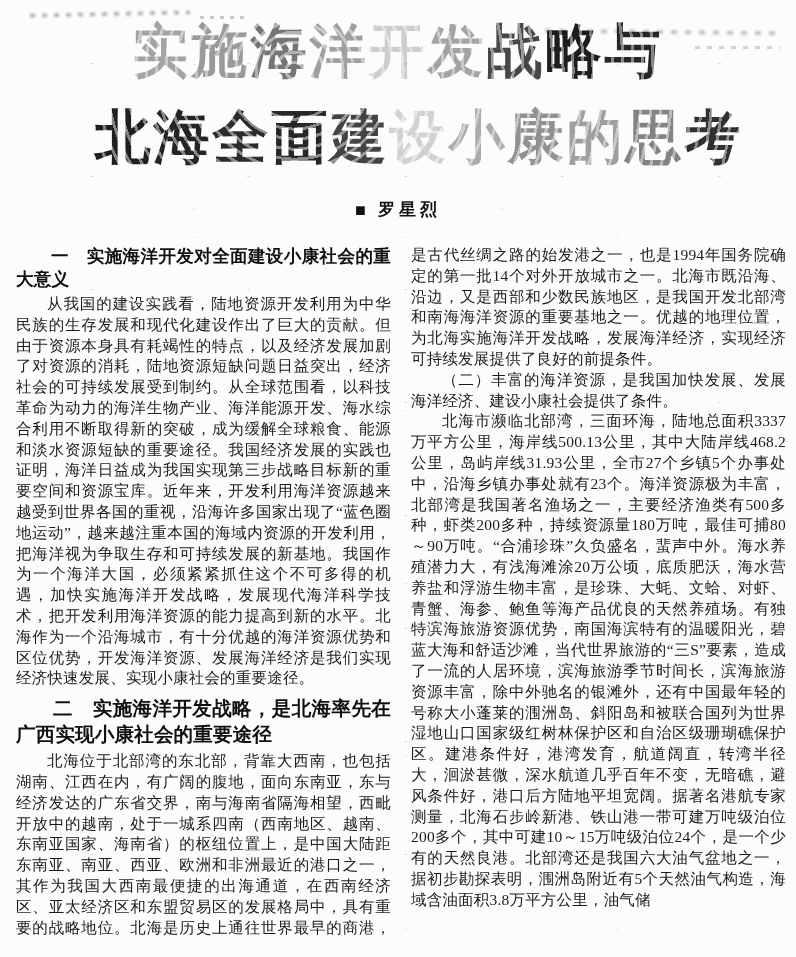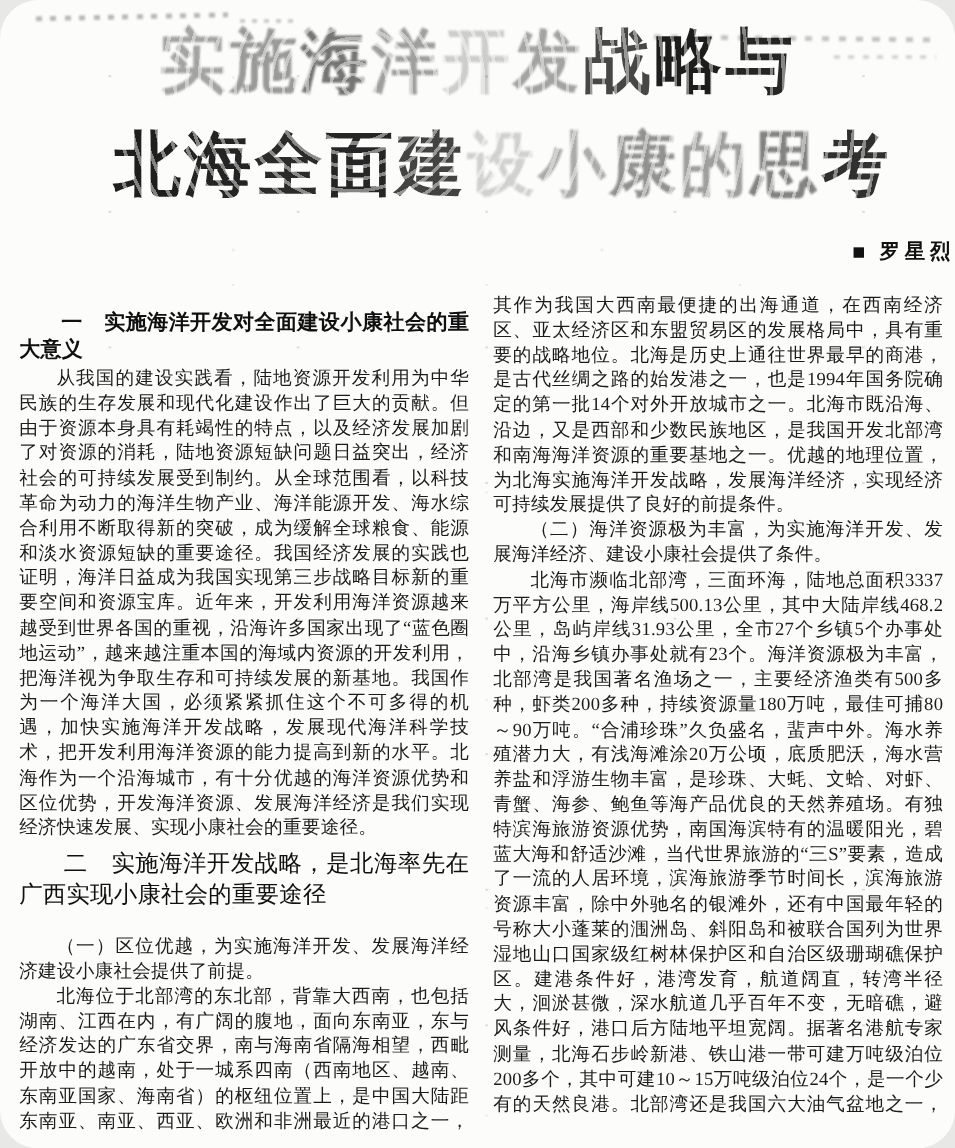--- a/index.html
+++ b/index.html
@@ -10,21 +10,20 @@
     background-color:#fcfcfa;
     background-image:
       radial-gradient(rgba(40,40,40,.14) 1px, transparent 1.4px),
       radial-gradient(rgba(40,40,40,.10) 1px, transparent 1.2px),
       radial-gradient(rgba(40,40,40,.07) 1.4px, transparent 1.8px);
     background-size:157px 113px, 211px 173px, 307px 251px;
     background-position:13px 7px, 89px 151px, 41px 83px;
     overflow:hidden;
     color:#1b1b1b;
     font-family:"Liberation Serif","DejaVu Serif",serif;
-    border-radius:32px;
   }
   
   .artifact{position:absolute;pointer-events:none;}
   .artifact-a{left:30px;top:12px;width:160px;height:4px;
     background:repeating-linear-gradient(90deg, rgba(70,70,70,.38) 0 5px, transparent 5px 12px);
     filter:blur(.8px);transform:rotate(-1.2deg);}
   .artifact-b{left:200px;top:16px;width:48px;height:3px;
     background:repeating-linear-gradient(90deg, rgba(80,80,80,.3) 0 4px, transparent 4px 10px);
     filter:blur(.7px);}
   .artifact-c{left:545px;top:30px;width:235px;height:4px;
@@ -42,21 +41,21 @@
     color:#141414;
     -webkit-mask-image:repeating-radial-gradient(circle at 37% 42%, #000 0 7px, rgba(0,0,0,.55) 7px 10px);
             mask-image:repeating-radial-gradient(circle at 37% 42%, #000 0 7px, rgba(0,0,0,.55) 7px 10px);
   }
   .title-line{font-size:56px;line-height:62px;letter-spacing:3px;white-space:nowrap;}
   .title-line + .title-line{margin-top:24px;margin-left:42px;}
   .title-line span{display:inline-block;transform:scaleY(1.04);}
 
   .byline{
     margin-top:30px;
-    text-align:right;
+    text-align:center;
     font-family:"Liberation Sans","DejaVu Sans",sans-serif;
     font-weight:700;
     font-size:17px;
     letter-spacing:4px;
     color:#111;
   }
   .byline .marker{letter-spacing:0;margin-right:12px;font-size:18px;vertical-align:-1px;}
 
   .article{
     margin:24px 10px 0 16px;
@@ -68,27 +67,27 @@
     text-align:justify;
     font-size:15.5px;
     line-height:20.8px;
     letter-spacing:.2px;
   }
   .blk{margin:0;}
   .blk.p{text-indent:2em;}
   .blk.h1{
     font-family:"Liberation Sans","DejaVu Sans",sans-serif;
     font-weight:700;font-size:17.5px;line-height:23px;
-    text-indent:2em;margin:12px 0 3px;color:#101010;
+    text-indent:2em;margin:0 0 3px;color:#101010;
     break-inside:avoid;
   }
   .blk.h2{
     font-family:"Liberation Sans","DejaVu Sans",sans-serif;
-    font-weight:400;font-size:19.5px;line-height:26px;
-    text-indent:1.9em;margin:6px 0 20px;color:#101010;
+    font-weight:700;font-size:19.5px;line-height:26px;
+    text-indent:1.9em;margin:6px 0 4px;color:#101010;
     break-inside:avoid;
   }
 </style>
 </head>
 <body>
 
 <div class="page">
 
   <div class="artifact artifact-a"></div>
   <div class="artifact artifact-b"></div>
@@ -101,19 +100,18 @@
   </div>
 
   <div class="byline">
     <span class="marker">■</span><span>罗星烈</span>
   </div>
 
   <div class="article">
       <div class="blk h1">一　实施海洋开发对全面建设小康社会的重大意义</div>
       <div class="blk p">从我国的建设实践看，陆地资源开发利用为中华民族的生存发展和现代化建设作出了巨大的贡献。但由于资源本身具有耗竭性的特点，以及经济发展加剧了对资源的消耗，陆地资源短缺问题日益突出，经济社会的可持续发展受到制约。从全球范围看，以科技革命为动力的海洋生物产业、海洋能源开发、海水综合利用不断取得新的突破，成为缓解全球粮食、能源和淡水资源短缺的重要途径。我国经济发展的实践也证明，海洋日益成为我国实现第三步战略目标新的重要空间和资源宝库。近年来，开发利用海洋资源越来越受到世界各国的重视，沿海许多国家出现了“蓝色圈地运动”，越来越注重本国的海域内资源的开发利用，把海洋视为争取生存和可持续发展的新基地。我国作为一个海洋大国，必须紧紧抓住这个不可多得的机遇，加快实施海洋开发战略，发展现代海洋科学技术，把开发利用海洋资源的能力提高到新的水平。北海作为一个沿海城市，有十分优越的海洋资源优势和区位优势，开发海洋资源、发展海洋经济是我们实现经济快速发展、实现小康社会的重要途径。</div>
       <div class="blk h2">二　实施海洋开发战略，是北海率先在广西实现小康社会的重要途径</div>
-      <div class="blk p">（一）区位优越，为实施海洋开发、发展海洋经济建设小康社会提供了前提。</div>
       <div class="blk p">北海位于北部湾的东北部，背靠大西南，也包括湖南、江西在内，有广阔的腹地，面向东南亚，东与经济发达的广东省交界，南与海南省隔海相望，西毗开放中的越南，处于一城系四南（西南地区、越南、东南亚国家、海南省）的枢纽位置上，是中国大陆距东南亚、南亚、西亚、欧洲和非洲最近的港口之一，其作为我国大西南最便捷的出海通道，在西南经济区、亚太经济区和东盟贸易区的发展格局中，具有重要的战略地位。北海是历史上通往世界最早的商港，是古代丝绸之路的始发港之一，也是1994年国务院确定的第一批14个对外开放城市之一。北海市既沿海、沿边，又是西部和少数民族地区，是我国开发北部湾和南海海洋资源的重要基地之一。优越的地理位置，为北海实施海洋开发战略，发展海洋经济，实现经济可持续发展提供了良好的前提条件。</div>
-      <div class="blk p">（二）海洋资源极为丰富，为实施海洋开发、发展海洋经济、建设小康社会提供了条件。</div>
+      <div class="blk p">（二）丰富的海洋资源，是我国加快发展、发展海洋经济、建设小康社会提供了条件。</div>
       <div class="blk p">北海市濒临北部湾，三面环海，陆地总面积3337万平方公里，海岸线500.13公里，其中大陆岸线468.2公里，岛屿岸线31.93公里，全市27个乡镇5个办事处中，沿海乡镇办事处就有23个。海洋资源极为丰富，北部湾是我国著名渔场之一，主要经济渔类有500多种，虾类200多种，持续资源量180万吨，最佳可捕80～90万吨。“合浦珍珠”久负盛名，蜚声中外。海水养殖潜力大，有浅海滩涂20万公顷，底质肥沃，海水营养盐和浮游生物丰富，是珍珠、大蚝、文蛤、对虾、青蟹、海参、鲍鱼等海产品优良的天然养殖场。有独特滨海旅游资源优势，南国海滨特有的温暖阳光，碧蓝大海和舒适沙滩，当代世界旅游的“三S”要素，造成了一流的人居环境，滨海旅游季节时间长，滨海旅游资源丰富，除中外驰名的银滩外，还有中国最年轻的号称大小蓬莱的涠洲岛、斜阳岛和被联合国列为世界湿地山口国家级红树林保护区和自治区级珊瑚礁保护区。建港条件好，港湾发育，航道阔直，转湾半径大，洄淤甚微，深水航道几乎百年不变，无暗礁，避风条件好，港口后方陆地平坦宽阔。据著名港航专家测量，北海石步岭新港、铁山港一带可建万吨级泊位200多个，其中可建10～15万吨级泊位24个，是一个少有的天然良港。北部湾还是我国六大油气盆地之一，据初步勘探表明，涠洲岛附近有5个天然油气构造，海域含油面积3.8万平方公里，油气储</div>
     </div>
 
 </div>
 
 </body></html>

